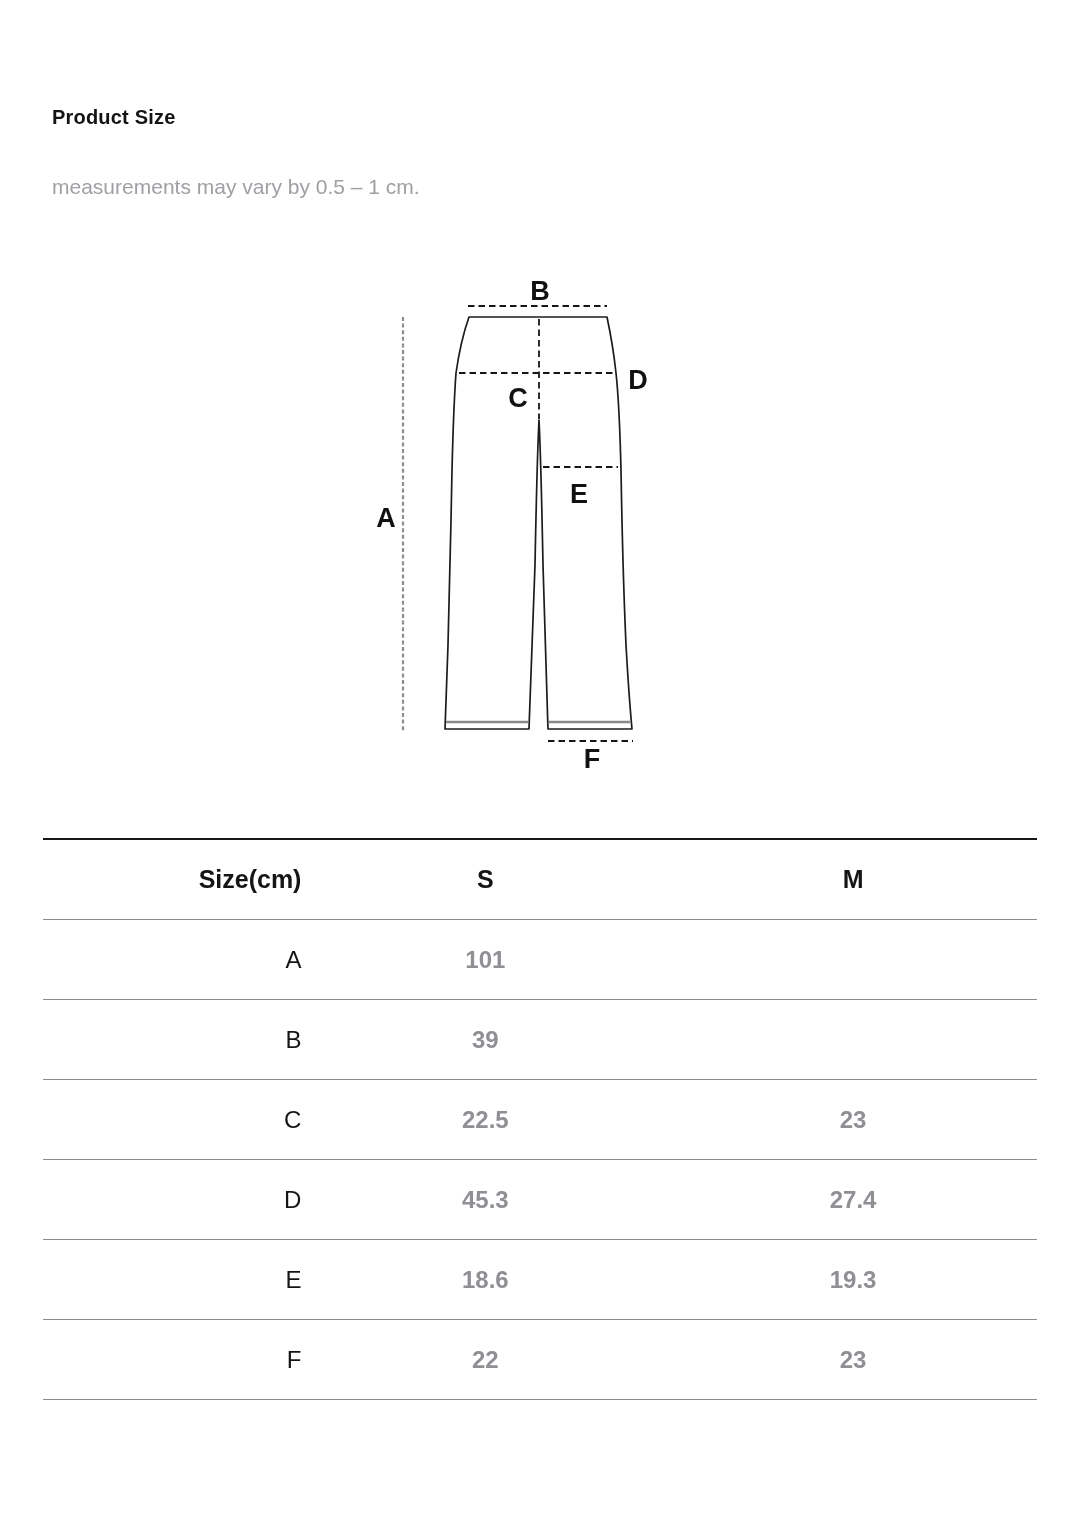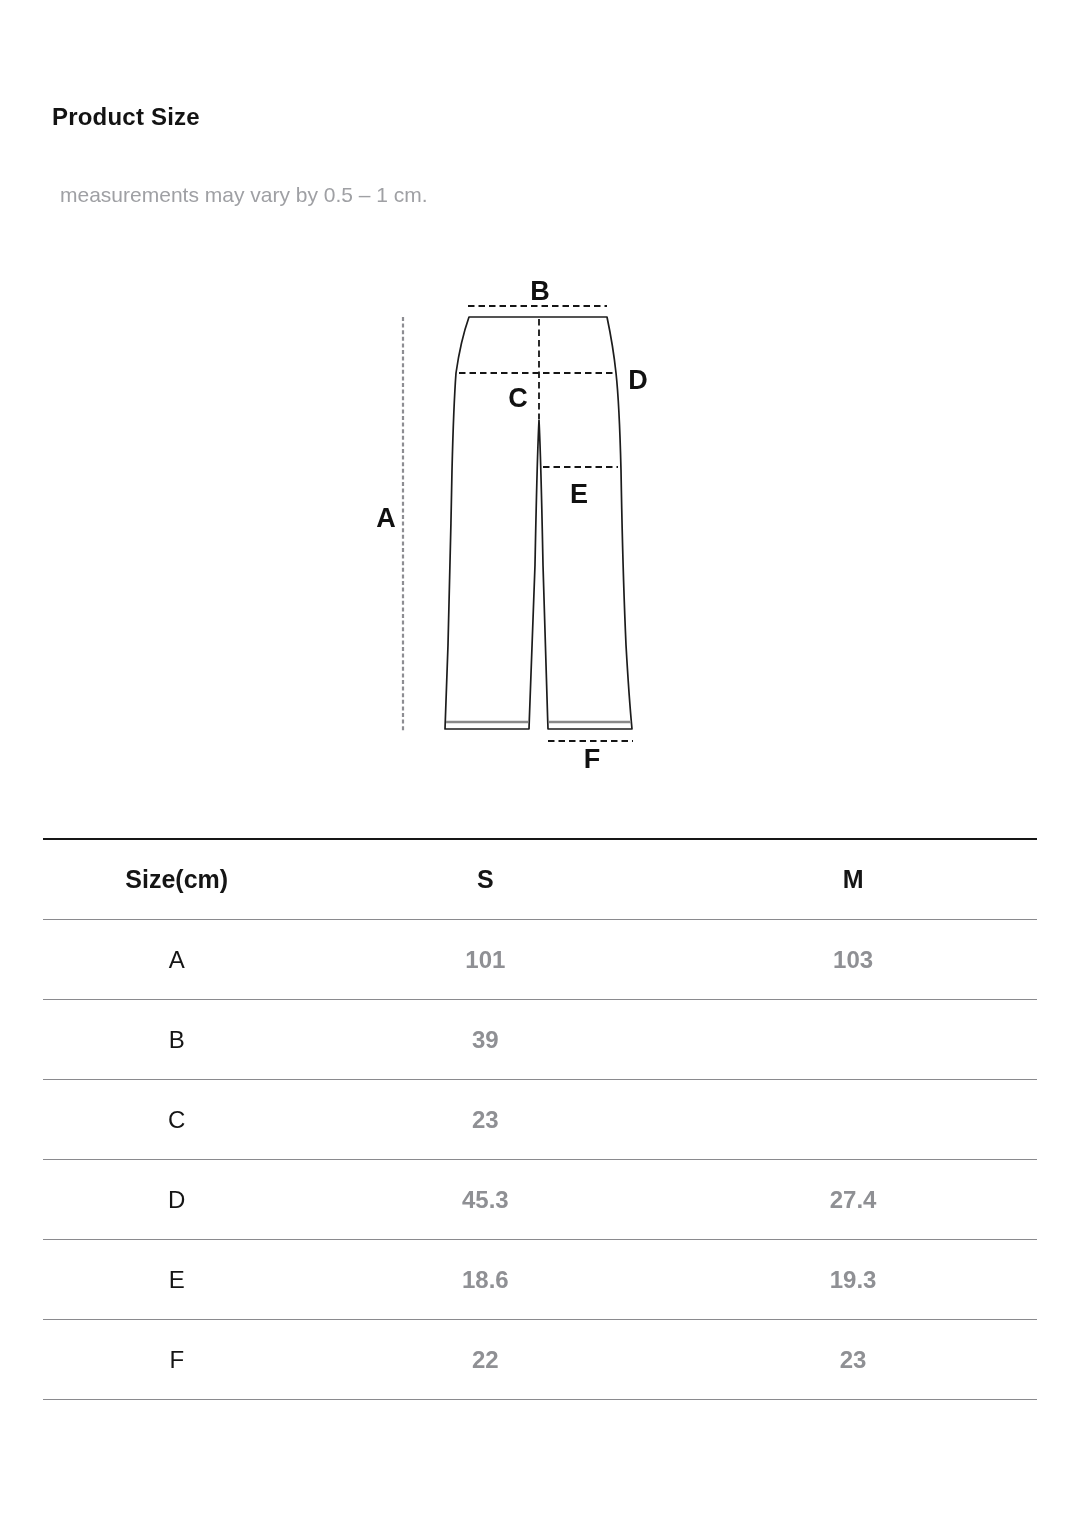--- a/index.html
+++ b/index.html
@@ -9,31 +9,31 @@
     height: 1518px;
     background: #ffffff;
     font-family: "Liberation Sans", sans-serif;
     overflow: hidden;
   }
   .title {
     position: absolute;
     left: 52px;
     top: 100px;
     margin: 0;
-    font-size: 24px;
+    font-size: 20px;
     line-height: 34px;
     font-weight: 700;
     color: #131313;
     letter-spacing: 0.2px;
   }
   .note {
     position: absolute;
     left: 52px;
     top: 174px;
-    margin: 8px;
+    margin: 0;
     font-size: 21px;
     line-height: 26px;
     font-weight: 400;
     color: #9fa0a4;
   }
   .diagram-svg {
     position: absolute;
     left: 0;
     top: 260px;
     width: 1080px;
@@ -58,21 +58,21 @@
     display: flex;
     align-items: center;
     height: 79px;
     border-bottom: 1px solid #8a8a8e;
   }
   .trow.thead { font-weight: 700; font-size: 25px; }
   .cell-label {
     width: 26%;
     padding-left: 9px;
     box-sizing: border-box;
-    text-align: center;
+    text-align: right;
   }
   .cell-s, .cell-m {
     width: 37%;
     text-align: center;
   }
   .trow:not(.thead) .cell-s,
   .trow:not(.thead) .cell-m {
     color: #8f9094;
     font-weight: bold;
   }
@@ -125,28 +125,28 @@
 
   <div class="size-table">
     <div class="trow thead">
       <div class="cell-label">Size(cm)</div>
       <div class="cell-s">S</div>
       <div class="cell-m">M</div>
     </div>
     <div class="trow">
       <div class="cell-label">A</div>
       <div class="cell-s">101</div>
-      <div class="cell-m">103</div>
     </div>
     <div class="trow">
       <div class="cell-label">B</div>
       <div class="cell-m">39</div>
     </div>
     <div class="trow">
       <div class="cell-label">C</div>
+      <div class="cell-s">22.5</div>
       <div class="cell-m">23</div>
     </div>
     <div class="trow">
       <div class="cell-label">D</div>
       <div class="cell-s">45.3</div>
       <div class="cell-m">27.4</div>
     </div>
     <div class="trow">
       <div class="cell-label">E</div>
       <div class="cell-s">18.6</div>

